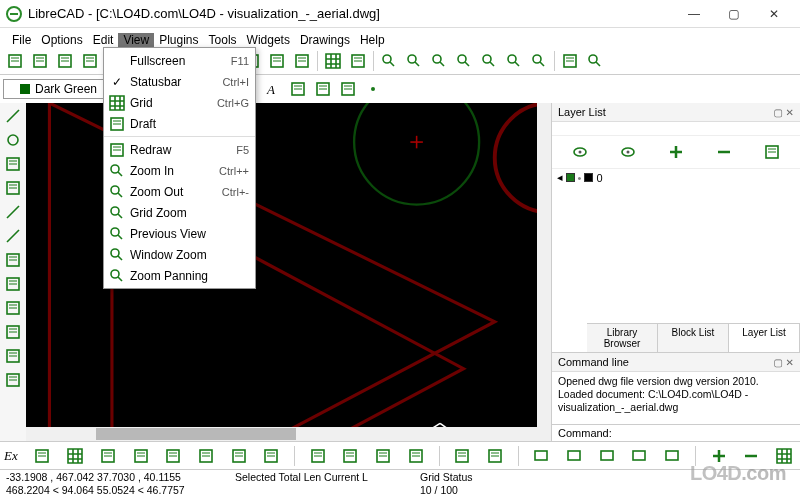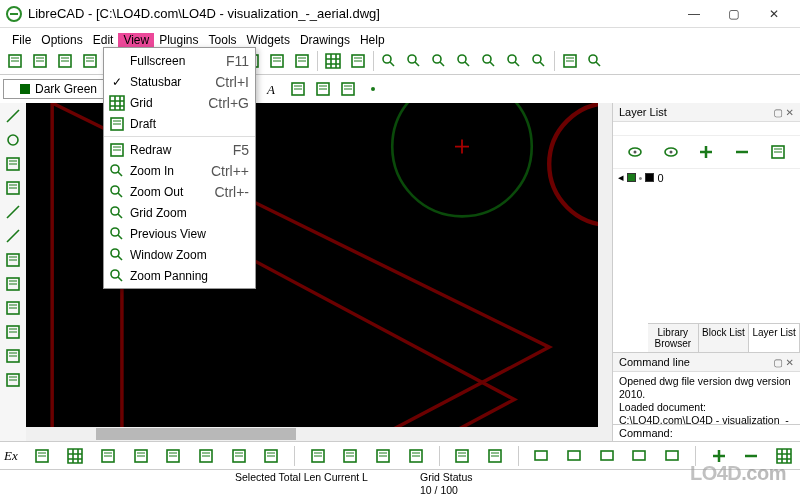--- a/index.html
+++ b/index.html
@@ -5,37 +5,37 @@
 * { box-sizing: border-box; margin: 0; padding: 0; }
 body { font-family: "Segoe UI", Tahoma, sans-serif; font-size: 12px; background: #fff; width: 800px; height: 503px; overflow: hidden; position: relative; }
 .titlebar { height: 28px; background: #fff; border-bottom: 1px solid #ddd; display: flex; align-items: center; padding: 0 6px; }
 .logo { width: 16px; height: 16px; border-radius: 50%; border: 2px solid #2a8b2a; margin-right: 6px; position: relative; }
 .logo::after { content:""; position:absolute; width:8px; height:2px; background:#2a8b2a; left:2px; top:5px; }
 .title { font-size: 13px; flex: 1; }
 .winbtns { display: flex; }
 .winbtn { width: 40px; height: 24px; display:flex; align-items:center; justify-content:center; color:#333; }
 .menubar { height: 19px; display: flex; align-items: flex-end; padding: 0 7px; font-size: 12px; }
 .menubar .mi { padding: 0 5px; cursor: default; }
-.menubar .mi.open { background: #ec4899; }
+.menubar .mi.open { background: #737373; }
 .toolbar { height: 28px; display: flex; align-items: center; padding: 2px 3px; gap: 1px; border-bottom: 1px solid #ccc; }
 .toolbar.secondary { border-bottom: none; }
 .tb { width: 24px; height: 24px; display:flex; align-items:center; justify-content:center; }
 .tb svg { width: 18px; height: 18px; }
 .sep { width: 1px; height: 20px; background: #ccc; margin: 0 2px; }
 .layer-pill { display:flex; align-items:center; border:1px solid #999; padding:1px 16px; height:20px; }
 .layer-dot { width:10px; height:10px; background:#006400; margin-right:5px; }
 .content { display: flex; height: calc(503px - 28px - 19px - 28px - 28px - 28px - 34px); }
 .lefttool { width: 26px; background: #f6f6f6; display:flex; flex-direction:column; align-items:center; padding-top:2px; gap:2px; }
 .lefttool .tb { width:22px; height:22px; }
 .canvas-wrap { flex:1; position:relative; background:#000; overflow:hidden; }
 .canvas { position:absolute; inset:0; }
 .scroll-h { position:absolute; bottom:0; left:0; right:0; height:14px; background:#f0f0f0; }
 .scroll-h .thumb { position:absolute; left:70px; width:200px; top:1px; height:12px; background:#b8b8b8; }
 .scroll-v { position:absolute; top:0; bottom:14px; right:0; width:14px; background:#f0f0f0; }
-.right-panels { width: 188px; background:#fff; display:flex; flex-direction:column; border-left:1px solid #ccc; }
+.right-panels { width: 249px; background:#fff; display:flex; flex-direction:column; border-left:1px solid #ccc; }
 .panel-title { font-size:11px; padding:3px 6px; background:#f4f4f4; border-bottom:1px solid #ddd; display:flex; justify-content:space-between; align-items:center; }
 .layer-tools { display:flex; justify-content:space-around; padding:4px; border-bottom:1px solid #eee; }
 .layer-list { flex:1; overflow:auto; font-size:11px; }
 .layer-row { display:flex; align-items:center; gap:3px; padding:2px 5px; }
 .layer-row .sw { width:9px; height:9px; border:1px solid #333; display:inline-block; }
 .tabs { display:flex; border-top:1px solid #ccc;margin-left:35px; }
 .tab { flex:1; padding:3px 2px; font-size:10px; text-align:center; border-right:1px solid #ccc; background:#f4f4f4; }
 .tab.active { background:#fff; }
 .cmdline { border-top:1px solid #ccc; }
 .cmd-log { height:52px; padding:3px 6px; font-size:10.5px; line-height:1.25; overflow:hidden; }
@@ -46,21 +46,21 @@
 .statusbar { height: 34px; display:flex; align-items:flex-start; padding:1px 6px; font-size:10.5px; border-top:1px solid #ccc; position:relative; }
 .coords { white-space:nowrap; line-height:1.25; }
 .st-labels { position:absolute; left:235px; top:1px; display:flex; gap:3px; font-size:10.5px; }
 .gridlabel { position:absolute; left:420px; top:1px; font-size:10.5px; line-height:1.25; }
 
 
 .dropdown { position:absolute; top:47px; left:103px; width:153px; background:#fff; border:1px solid #999; box-shadow:2px 2px 6px rgba(0,0,0,.25); padding:2px 0; z-index:10; }
 .dropdown .row { display:flex; align-items:center; height:21px; padding:0 6px 0 4px; font-size:12px; }
 .dropdown .row .ico { width:18px; display:flex; justify-content:center; align-items:center; }
 .dropdown .row .lbl { flex:1; padding-left:4px; }
-.dropdown .row .sc { color:#555; font-size:14px; }
+.dropdown .row .sc { color:#555; font-size:11px; }
 .dropdown hr { border:none; border-top:1px solid #ddd; margin:2px 0; }
 
 .watermark { position:absolute; right:14px; bottom:18px; font-size:20px; font-weight:bold; color:rgba(160,160,160,.65); letter-spacing:-.5px; font-family:Arial,sans-serif; }
 .watermark .d { color:rgba(120,120,120,.5); }
 
 
 .gstroke { stroke:#1a7a1a; stroke-width:1.6; fill:none; }
 </style>
 </head>
 <body>
@@ -561,20 +561,24 @@
       </svg>
     </div>
     <div class="tb">
       <svg viewBox="0 0 18 18">
         <path d="M2 2h14v14H2z M2 7h14 M2 12h14 M7 2v14 M12 2v14" class="gstroke"></path>
       </svg>
     </div>
   </div>
 
 <div class="statusbar">
+  <div class="coords">
+    <div>-33.1908 , 467.042 37.7030 , 40.1155</div>
+    <div>468.2204 &lt; 94.064 55.0524 &lt; 46.7757</div>
+  </div>
   <div class="st-labels">Selected Total Len Current L</div>
   <div class="gridlabel">
     <div>Grid Status</div>
     <div>10 / 100</div>
   </div>
 </div>
 
 <div class="dropdown" id="dropdown">
     <div class="row">
       <span class="ico"></span>

